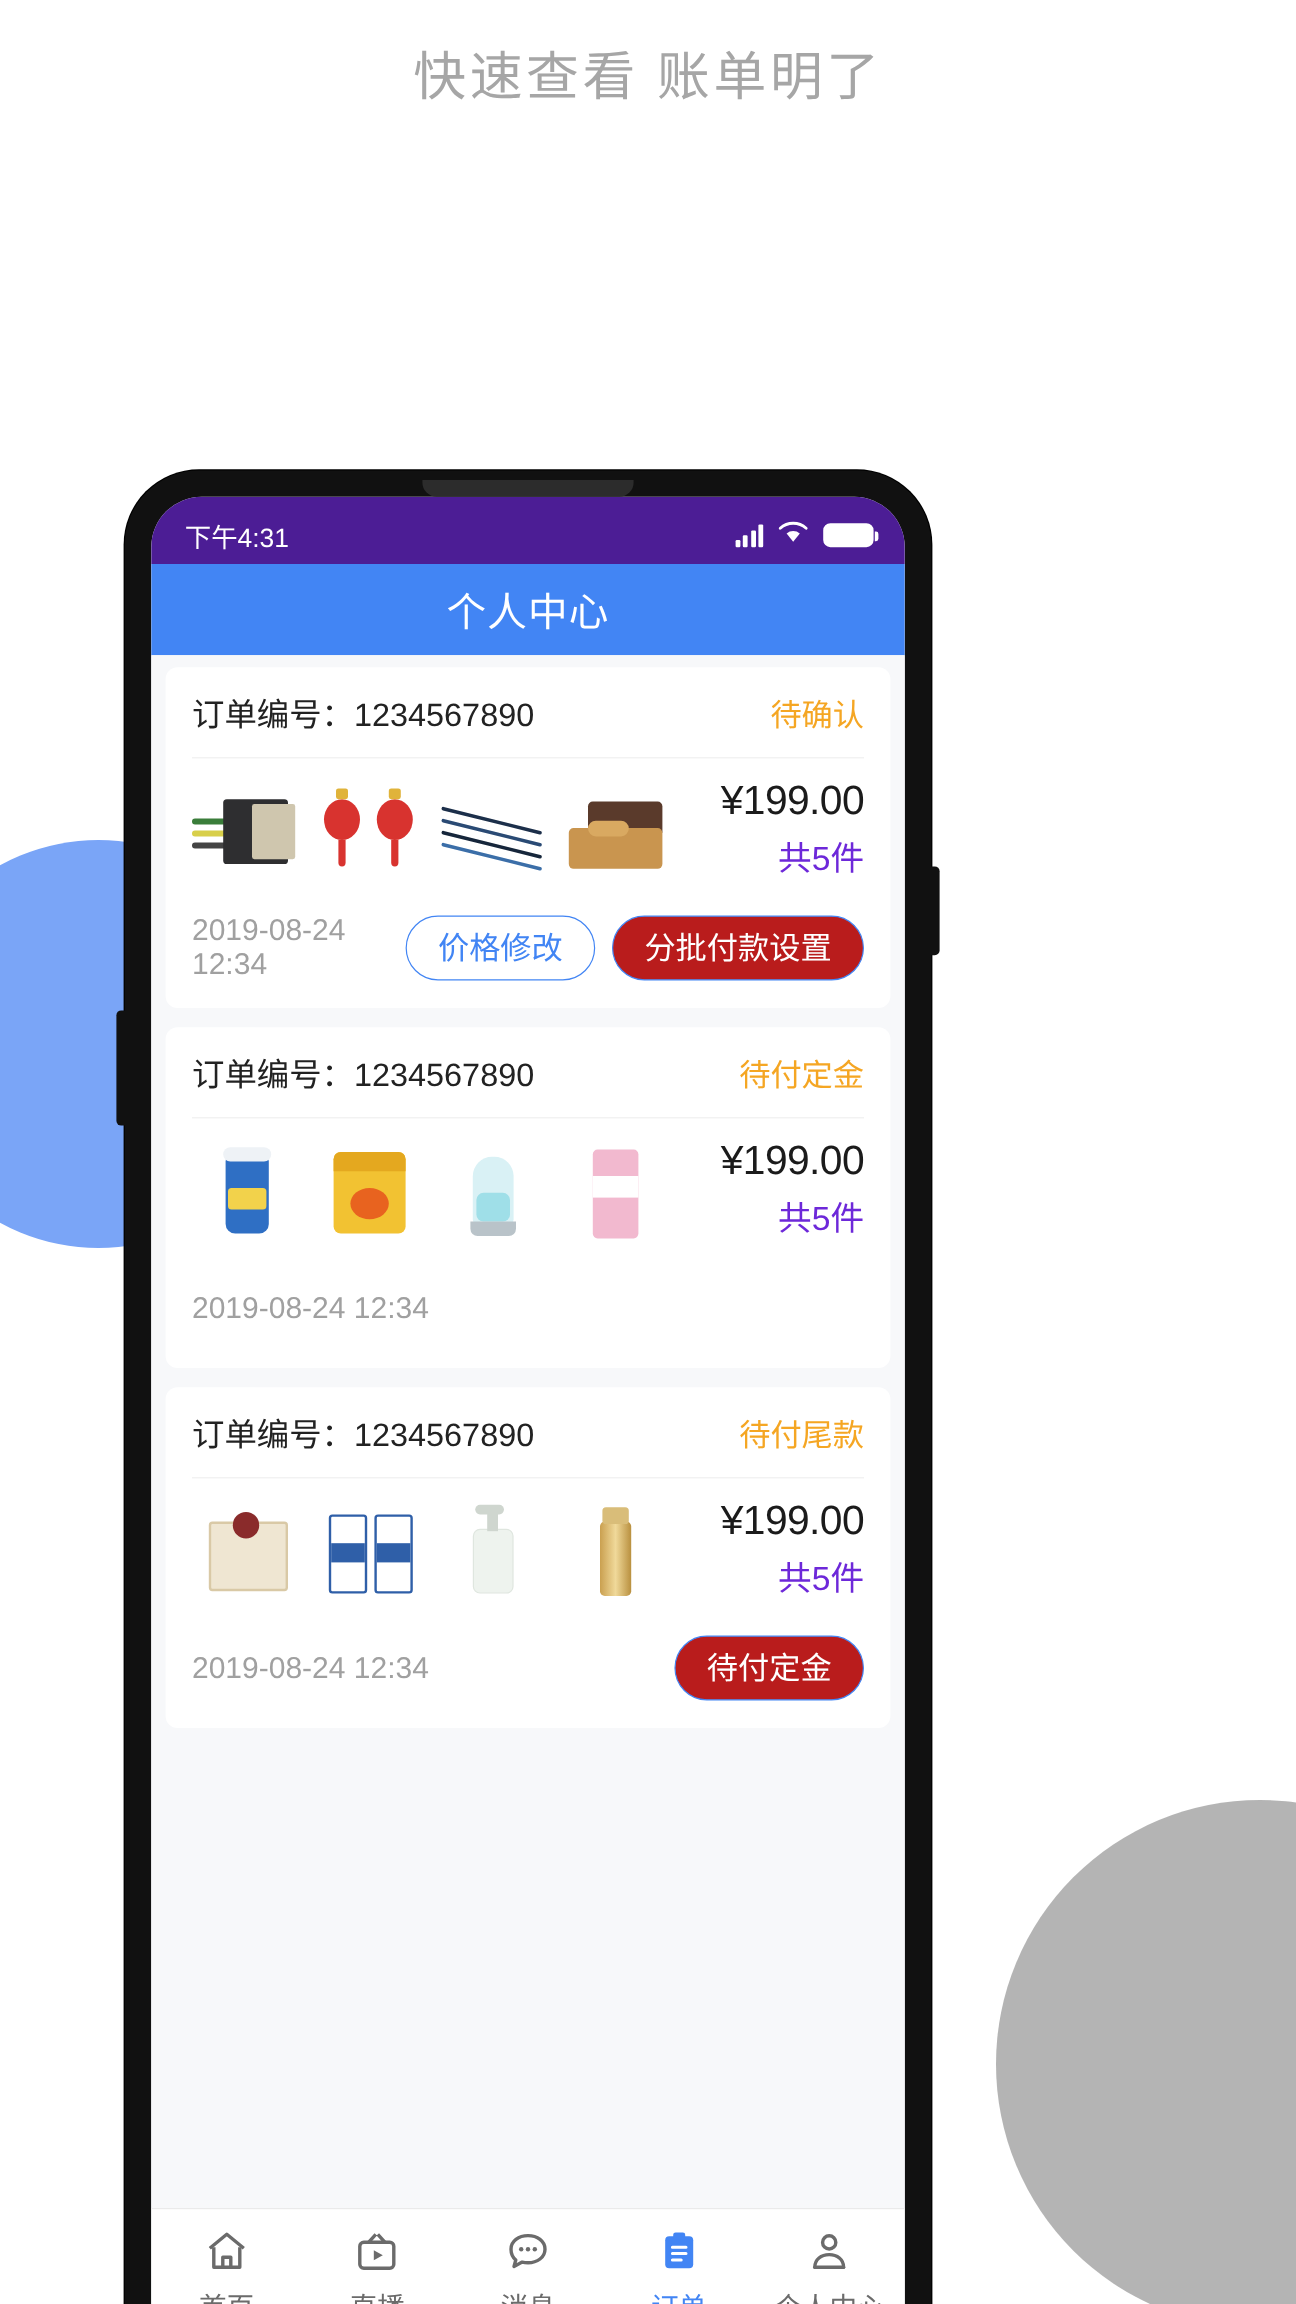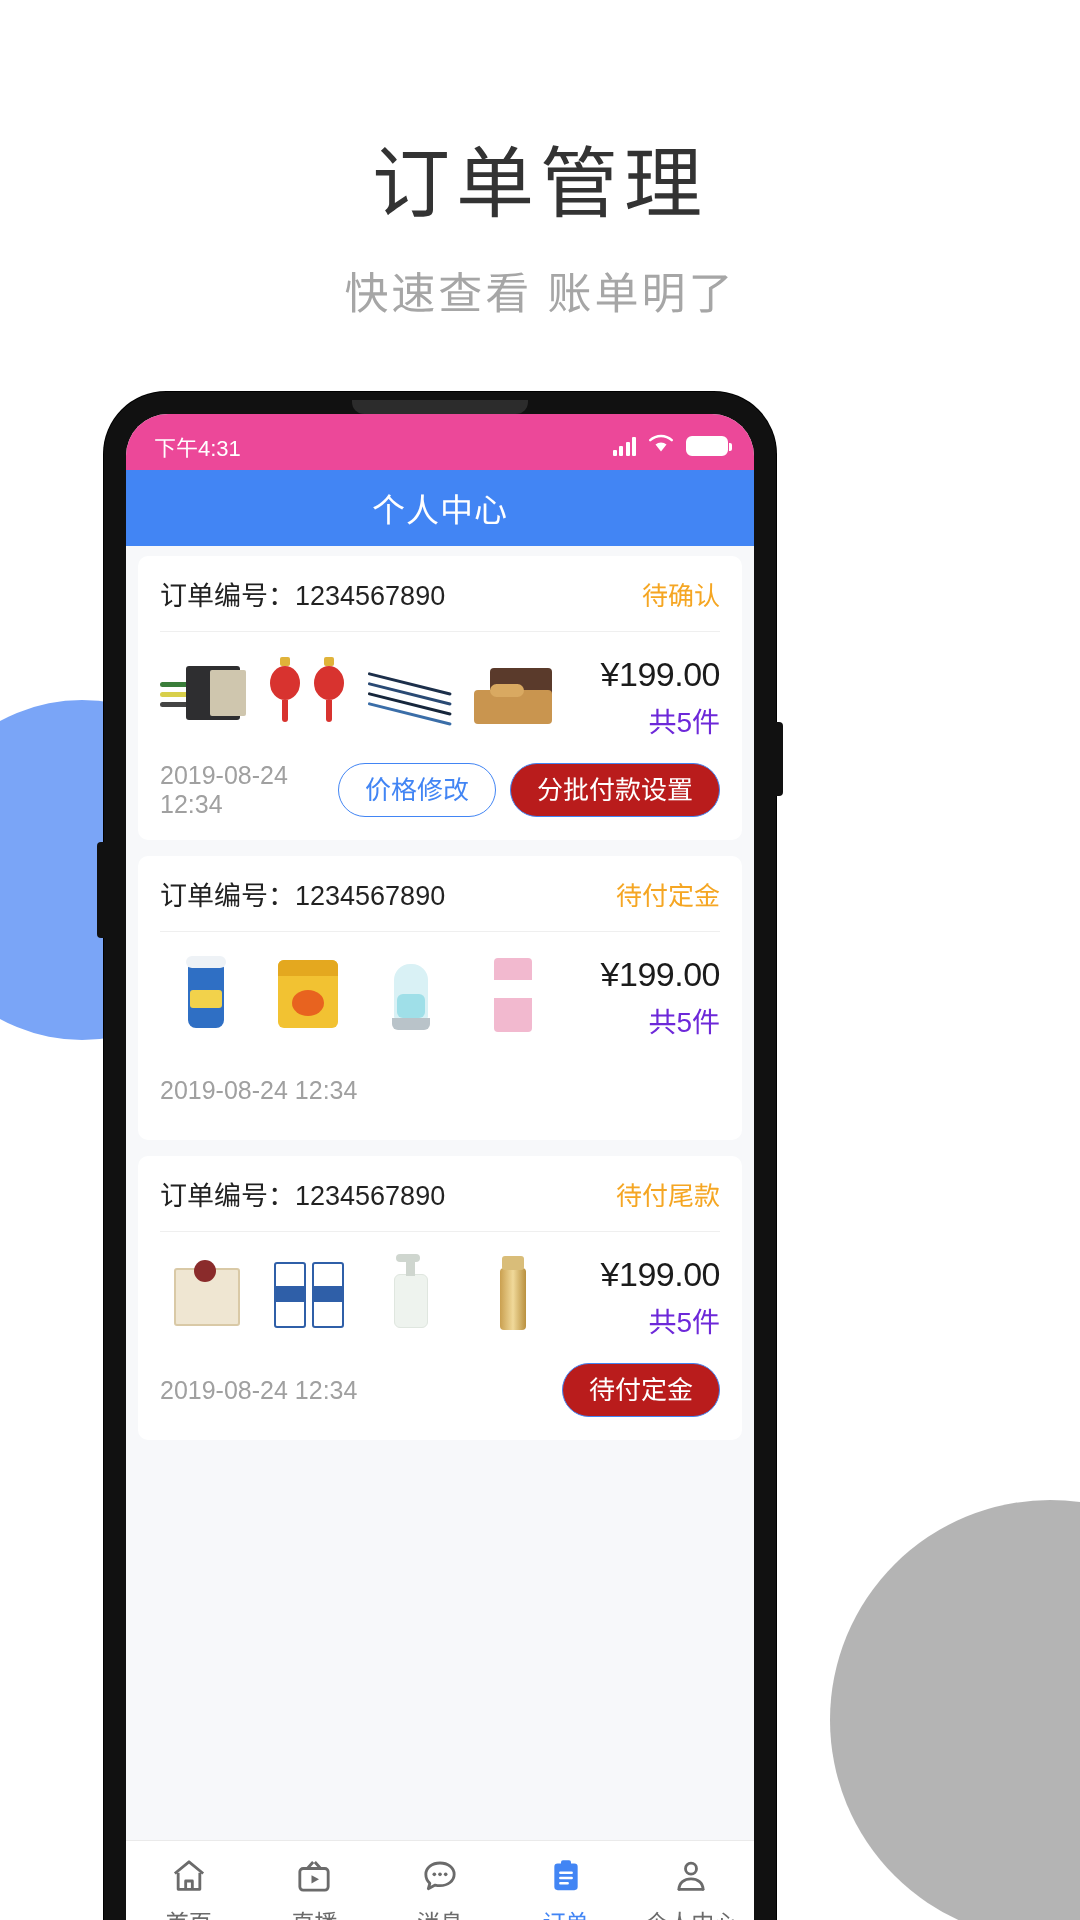--- a/index.html
+++ b/index.html
@@ -100,21 +100,21 @@
     border-radius: 42px 42px 0 0;
     overflow: hidden;
     display: flex;
     flex-direction: column;
   }
 
   
   .statusbar {
     flex: 0 0 auto;
     height: 56px;
-    background: #ec4899;
+    background: #4c1d95;
     color: #ffffff;
     display: flex;
     align-items: center;
     justify-content: space-between;
     padding: 8px 26px 0 28px;
     font-size: 22px;
   }
   .status-icons { display: flex; align-items: center; gap: 12px; }
   .signal-bars { display: flex; align-items: flex-end; gap: 2.5px; height: 20px; }
   .signal-bars i { display: block; width: 4px; background: #fff; border-radius: 1px; }
@@ -196,21 +196,21 @@
     align-items: center;
     justify-content: space-between;
     height: 76px;
     border-bottom: 1px solid #efefef;
   }
   .order-no { font-size: 27px; color: #222222; }
   .order-status { font-size: 26px; color: #f5a623; font-weight: 500; }
 
   .order-body {
     display: flex;
-    align-items: flex-end;
+    align-items: flex-start;
     padding: 16px 0 14px 0;
   }
   .thumbs { display: flex; align-items: center; gap: 10px; flex: 1 1 auto; }
   .thumb {
     width: 92px; height: 92px;
     border-radius: 4px;
     position: relative;
     overflow: hidden;
     background: #ffffff;
     flex: 0 0 auto;
@@ -343,21 +343,20 @@
 </style>
 </head>
 <body>
 
 <div class="page">
 
   <div class="deco-circle-blue"></div>
   <div class="deco-circle-gray"></div>
 
   <div class="promo">
-    <div class="promo-title">订单管理</div>
     <div class="promo-sub">快速查看  账单明了</div>
   </div>
 
   <div class="phone">
     <div class="phone-notch"></div>
     <div class="phone-btn-left-1"></div>
     <div class="phone-btn-right-1"></div>
 
     <div class="screen">
 

